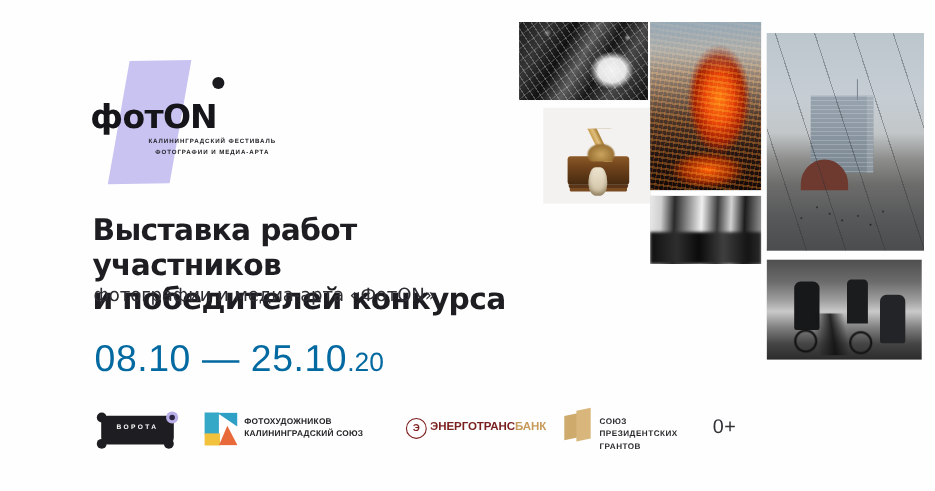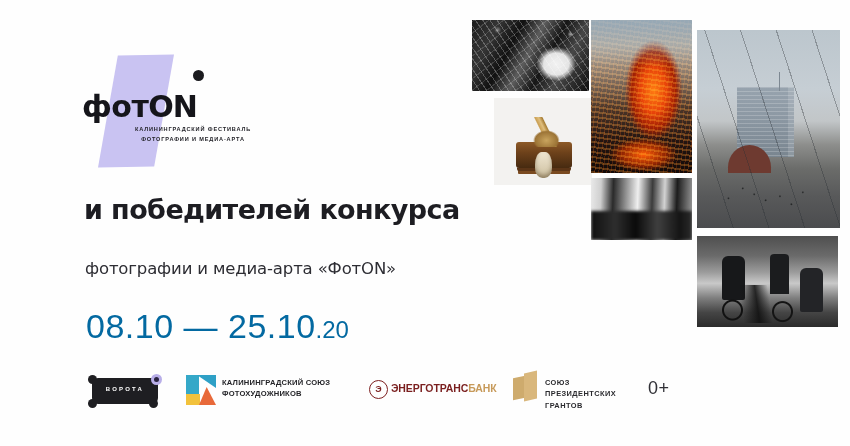--- a/index.html
+++ b/index.html
@@ -278,20 +278,21 @@
     <div class="logo-diamond"></div>
     <div class="logo-dot"></div>
     <div class="logo-word"><span>фот</span><span class="on">ON</span></div>
     <div class="logo-sub">
       <div>КАЛИНИНГРАДСКИЙ ФЕСТИВАЛЬ</div>
       <div>ФОТОГРАФИИ И МЕДИА-АРТА</div>
     </div>
   </div>
 
   <div class="headline">
+    <div>Выставка работ участников</div>
     <div>и победителей конкурса</div>
   </div>
 
   <div class="subhead">
     <div>фотографии и медиа-арта «ФотON»</div>
   </div>
 
   <div class="dates"><span>08.10</span>&nbsp;<span>—</span>&nbsp;<span>25.10</span><span class="yr">.20</span></div>
 
   <div class="collage">
@@ -334,22 +335,22 @@
 
     <div class="ksf">
       <div class="mark">
         <div class="m1"></div>
           <div class="m2"></div>
           <div class="m3"></div>
           <div class="m4"></div>
           <div class="m5"></div>
       </div>
       <div class="lbl">
+        <div>ФОТОХУДОЖНИКОВ</div>
         <div>КАЛИНИНГРАДСКИЙ СОЮЗ</div>
-        <div>ФОТОХУДОЖНИКОВ</div>
       </div>
     </div>
 
     <div class="bank">
       <div class="mark"></div>
       <div class="lbl"><span class="a">ЭНЕРГОТРАНС</span><span class="b">БАНК</span></div>
     </div>
 
     <div class="grants">
       <div class="mark">

